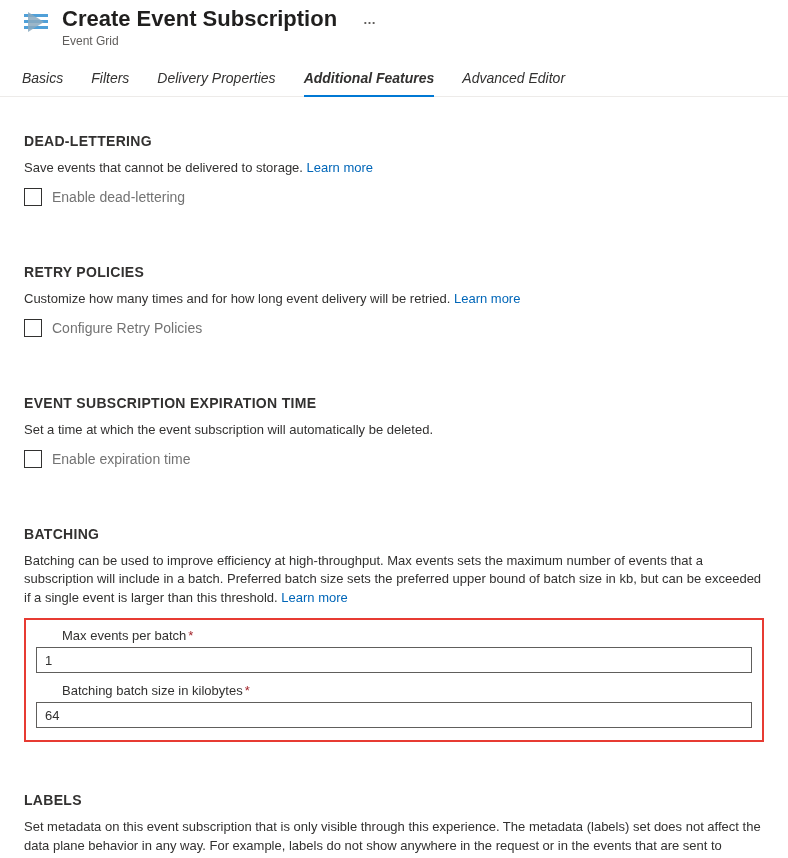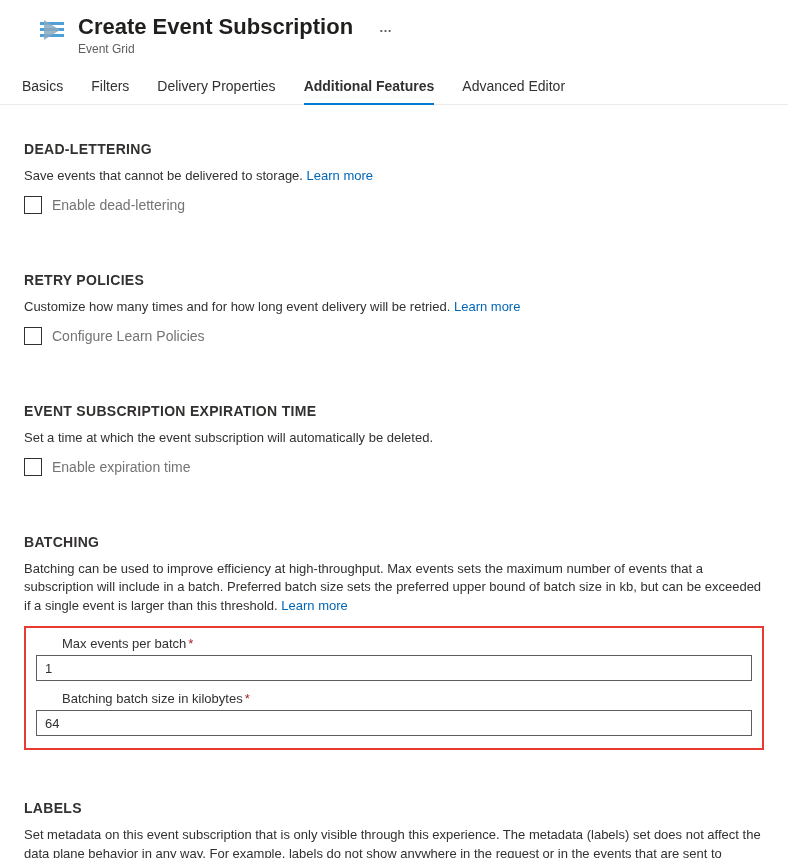--- a/index.html
+++ b/index.html
@@ -6,22 +6,21 @@
     body {
       font-family: "Segoe UI", -apple-system, sans-serif;
       font-size: 13px;
       color: #323130;
       background: #fff;
       width: 788px;
     }
     .header {
       display: flex;
       align-items: flex-start;
-      padding: 14px 22px 8px 22px;
-      margin-left: 16px;
+      padding: 6px 22px 8px 22px;
     }
     .header-icon {
       width: 28px;
       height: 28px;
       margin-right: 12px;
       margin-top: 2px;
       display: flex;
       align-items: center;
       justify-content: center;
     }
@@ -42,20 +41,21 @@
     .header-subtitle {
       font-size: 12px;
       color: #605e5c;
       margin-top: 2px;
     }
     .tabs {
       display: flex;
       padding: 14px 22px 0 22px;
       border-bottom: 1px solid #edebe9;
       gap: 28px;
+      font-style: italic;
     }
     .tab {
       font-size: 14px;
       color: #323130;
       padding: 0 0 10px 0;
       cursor: pointer;
       position: relative;
     }
     .tab.selected {
       font-weight: 600;
@@ -182,21 +182,21 @@
   <div class="spacer-lg"></div>
 
   <div class="section">
     <div class="section-title">RETRY POLICIES</div>
     <div class="section-desc">
       <span>Customize how many times and for how long event delivery will be retried.</span>
       <span class="link">Learn more</span>
     </div>
     <div class="checkbox-row">
       <div class="checkbox"></div>
-      <div class="checkbox-label">Configure Learn Policies</div>
+      <div class="checkbox-label">Configure Retry Policies</div>
     </div>
   </div>
 
   <div class="spacer-lg"></div>
 
   <div class="section">
     <div class="section-title">EVENT SUBSCRIPTION EXPIRATION TIME</div>
     <div class="section-desc">Set a time at which the event subscription will automatically be deleted.</div>
     <div class="checkbox-row">
       <div class="checkbox"></div>

